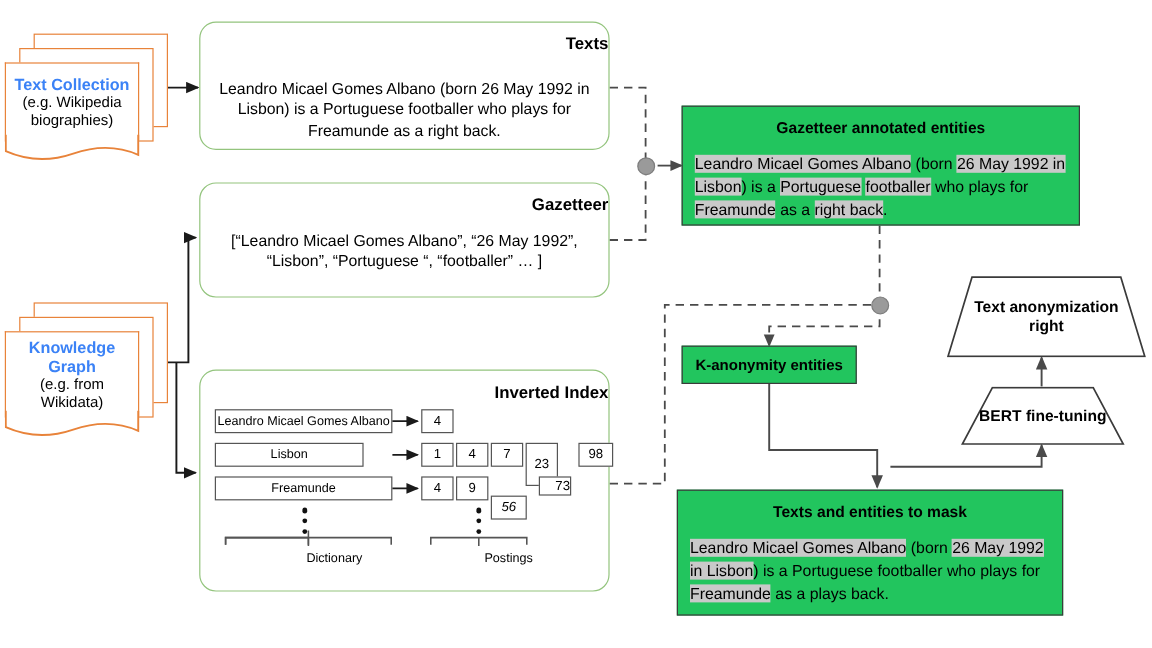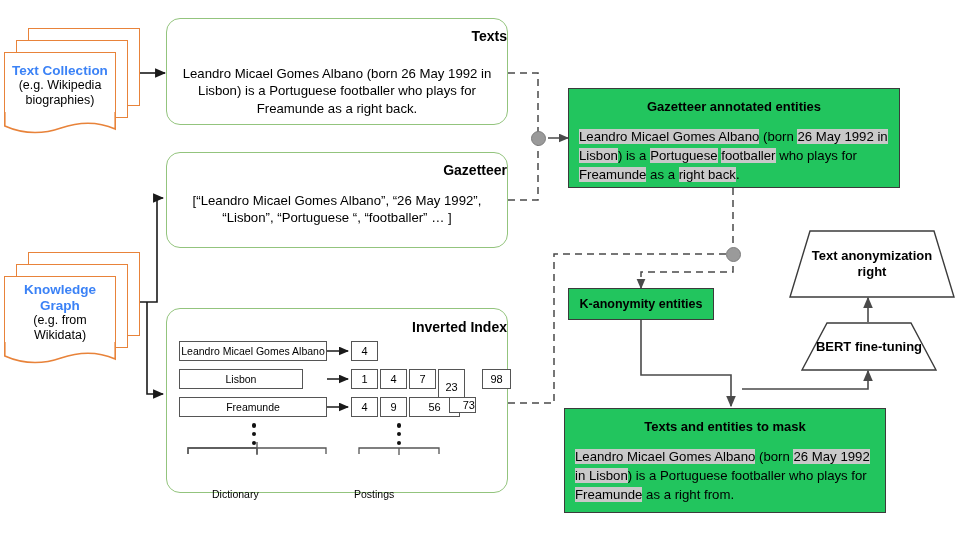--- a/index.html
+++ b/index.html
@@ -81,21 +81,21 @@
     display:flex;align-items:center;justify-content:center;
     font-size:10.5px;color:#000;
   }
   .postcell{
     position:absolute;border:1.4px solid #555;background:#fff;box-sizing:border-box;
     display:flex;align-items:center;justify-content:center;
     font-size:11px;color:#000;
   }
   .vdots{position:absolute;display:flex;flex-direction:column;align-items:center;justify-content:space-between;}
   .vdots i{display:block;width:4.5px;height:4.5px;border-radius:50%;background:#111;}
-  .bracelbl{position:absolute;text-align:left;font-size:10.5px;color:#000;margin-top:29px;}
+  .bracelbl{position:absolute;text-align:right;font-size:10.5px;color:#000;}
 
   
   .trap{
     position:absolute;
     display:flex;align-items:center;justify-content:center;text-align:center;
     font-weight:bold;font-size:13px;color:#000;line-height:1.2;
   }
 
   svg.layer{position:absolute;left:0;top:0;width:960px;height:540px;pointer-events:none;}
 </style>
@@ -221,21 +221,21 @@
     <div class="postcell" style="left:300px;top:60px;width:29px;height:20px;margin-left:15px;">
       <span>98</span>
     </div>
 
     <div class="postcell" style="left:184px;top:88px;width:27px;height:20px;">
       <span>4</span>
     </div>
     <div class="postcell" style="left:213px;top:88px;width:27px;height:20px;">
       <span>9</span>
     </div>
-    <div class="postcell" style="left:242px;top:88px;width:51px;height:20px;">
+    <div class="postcell" style="left:242px;top:104px;width:30px;height:20px;font-style:italic;">
       <span>56</span>
     </div>
     <div class="postcell" style="left:282px;top:88px;width:27px;height:16px;justify-content:flex-end;">
       <span>73</span>
     </div>
 
     <div class="vdots" style="left:84px;top:114px;width:6px;height:22px;">
         <i></i>
         <i></i>
         <i></i>
@@ -254,21 +254,21 @@
     <div class="bb-title" style="top:10px;">Gazetteer annotated entities</div>
     <div class="bb-body" id="annotated-body" style="left:10px;right:10px;top:38px;"><span class="hl">Leandro Micael Gomes Albano</span><span> (born </span><span class="hl">26 May 1992 in Lisbon</span><span>) is a </span><span class="hl">Portuguese</span><span> </span><span class="hl">footballer</span><span> who plays for </span><span class="hl">Freamunde</span><span> as a </span><span class="hl">right back</span><span>.</span></div>
   </div>
 
   <div class="blackbox" style="left:568px;top:288px;width:146px;height:32px;display:flex;align-items:center;justify-content:center;">
     <span style="font-weight:bold;font-size:12.5px;">K-anonymity entities</span>
   </div>
 
   <div class="blackbox" style="left:564px;top:408px;width:322px;height:105px;">
     <div class="bb-title" style="top:10px;">Texts and entities to mask</div>
-    <div class="bb-body" id="mask-body" style="left:10px;right:10px;top:38px;"><span class="hl">Leandro Micael Gomes Albano</span><span> (born </span><span class="hl">26 May 1992 in Lisbon</span><span>) is a Portuguese footballer who plays for </span><span class="hl">Freamunde</span><span> as a right from.</span></div>
+    <div class="bb-body" id="mask-body" style="left:10px;right:10px;top:38px;"><span class="hl">Leandro Micael Gomes Albano</span><span> (born </span><span class="hl">26 May 1992 in Lisbon</span><span>) is a Portuguese footballer who plays for </span><span class="hl">Freamunde</span><span> as a plays back.</span></div>
   </div>
 
   <div class="trap" style="left:800px;top:322px;width:138px;height:49px;">
     <svg class="abs" style="left:0;top:0;width:138px;height:49px;">
       <polygon points="27,1 111,1 136,48 2,48" fill="#ffffff" stroke="#3b3b3b" stroke-width="1.4"></polygon>
     </svg>
     <div class="abs" style="left:0;top:0;width:138px;height:49px;display:flex;flex-direction:row;align-items:center;justify-content:center;">
       <span>BERT fine-</span>
       <span>tuning</span>
     </div>

